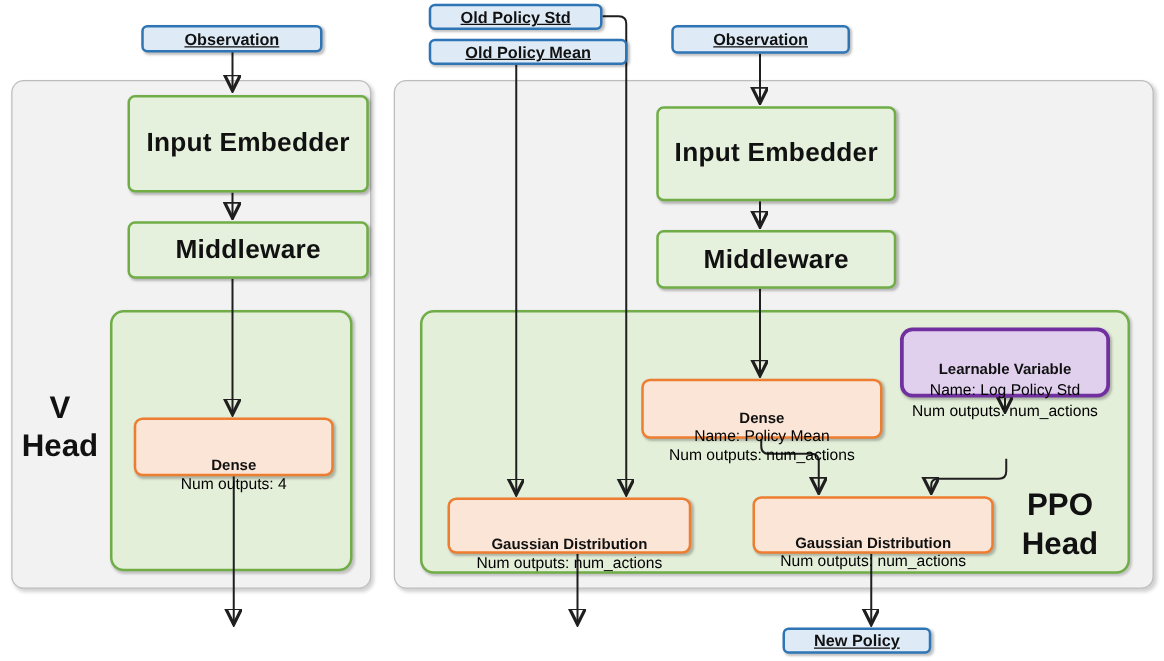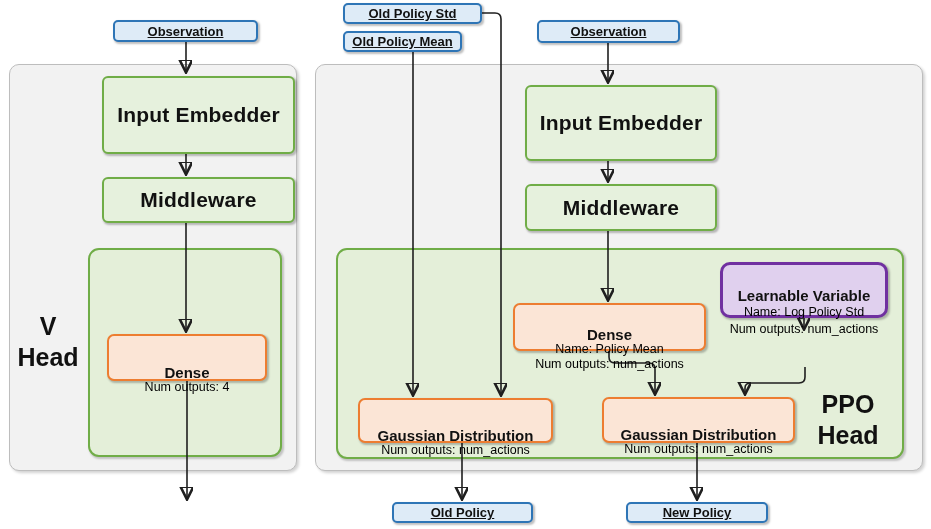--- a/index.html
+++ b/index.html
@@ -27,44 +27,44 @@
     align-items:center;justify-content:center;text-align:center;
     box-shadow:1.5px 1.5px 2px rgba(0,0,0,0.25);
   }
   .blue{background:#DEEBF7;border:2.5px solid #2E75B6;border-radius:5px;text-decoration:underline;}
   .green{background:#E6F1DD;border:2.5px solid #70AD47;border-radius:6px;margin-left:12px;}
   .orange{background:#FBE5D6;border:2.8px solid #ED7D31;border-radius:7px;}
   .purple{background:#E0D0EE;border:3px solid #7030A0;border-radius:10px;}
 
   .term-label{font-size:13px;font-weight:bold;color:#111;}
   .big-label{font-size:21px;font-weight:bold;color:#111;letter-spacing:0.2px;}
-  .t-title{font-size:15px;font-weight:bold;line-height:15px;color:#111;margin-top:44px;}
+  .t-title{font-size:12px;font-weight:bold;line-height:15px;color:#111;margin-top:44px;}
   .t-sub{font-size:12.5px;font-weight:normal;line-height:15px;color:#000000;}
   .learn .t-title{line-height:17px;}
   .learn .t-sub{line-height:17px;}
 
   
   #obs-v{left:113px;top:20px;width:145px;height:22px;}
   #ie-v{left:90px;top:76px;width:193px;height:78px;}
   #mw-v{left:90px;top:177px;width:193px;height:46px;}
   #dense-v{left:107px;top:334px;width:160px;height:47px;}
   #state-value{left:115px;top:502px;width:143px;height:18px;margin-top:37px;}
 
   #ops{left:343px;top:3px;width:139px;height:21px;}
-  #opm{left:343px;top:31px;width:119px;height:21px;}
+  #opm{left:343px;top:31px;width:159px;height:21px;}
   #obs-ppo{left:537px;top:20px;width:143px;height:23px;}
   #ie-ppo{left:513px;top:85px;width:192px;height:76px;}
   #mw-ppo{left:513px;top:184px;width:192px;height:47px;}
   #dense-ppo{left:513px;top:303px;width:193px;height:48px;}
   #learnable{left:720px;top:262px;width:168px;height:56px;}
   #expon{left:737px;top:332px;width:140px;height:35px;}
   #gauss-old{left:358px;top:398px;width:195px;height:45px;}
   #gauss-new{left:602px;top:397px;width:193px;height:46px;}
   #old-policy{left:392px;top:502px;width:141px;height:21px;}
-  #new-policy{left:626px;top:502px;width:142px;height:21px;}
+  #new-policy{left:626px;top:502px;width:119px;height:21px;}
 
   
   .head-label{
     position:absolute;font-size:25px;font-weight:bold;color:#111;
     text-align:center;line-height:31px;
   }
   #vhead-label{left:8px;top:311px;width:80px;}
   #ppohead-label{left:797px;top:389px;width:102px;}
 
   
@@ -155,20 +155,17 @@
     <span class="t-sub">Num outputs: num_actions</span>
   </div>
   <div class="node orange" id="gauss-new">
     <span class="t-title">Gaussian Distribution</span>
     <span class="t-sub">Num outputs: num_actions</span>
   </div>
   <div class="head-label" id="ppohead-label">
     <div>PPO</div>
     <div>Head</div>
   </div>
-  <div class="node blue" id="old-policy">
-    <span class="term-label">Old Policy</span>
-  </div>
   <div class="node blue" id="new-policy">
     <span class="term-label">New Policy</span>
   </div>
 
 </div>
 
 </body></html>

